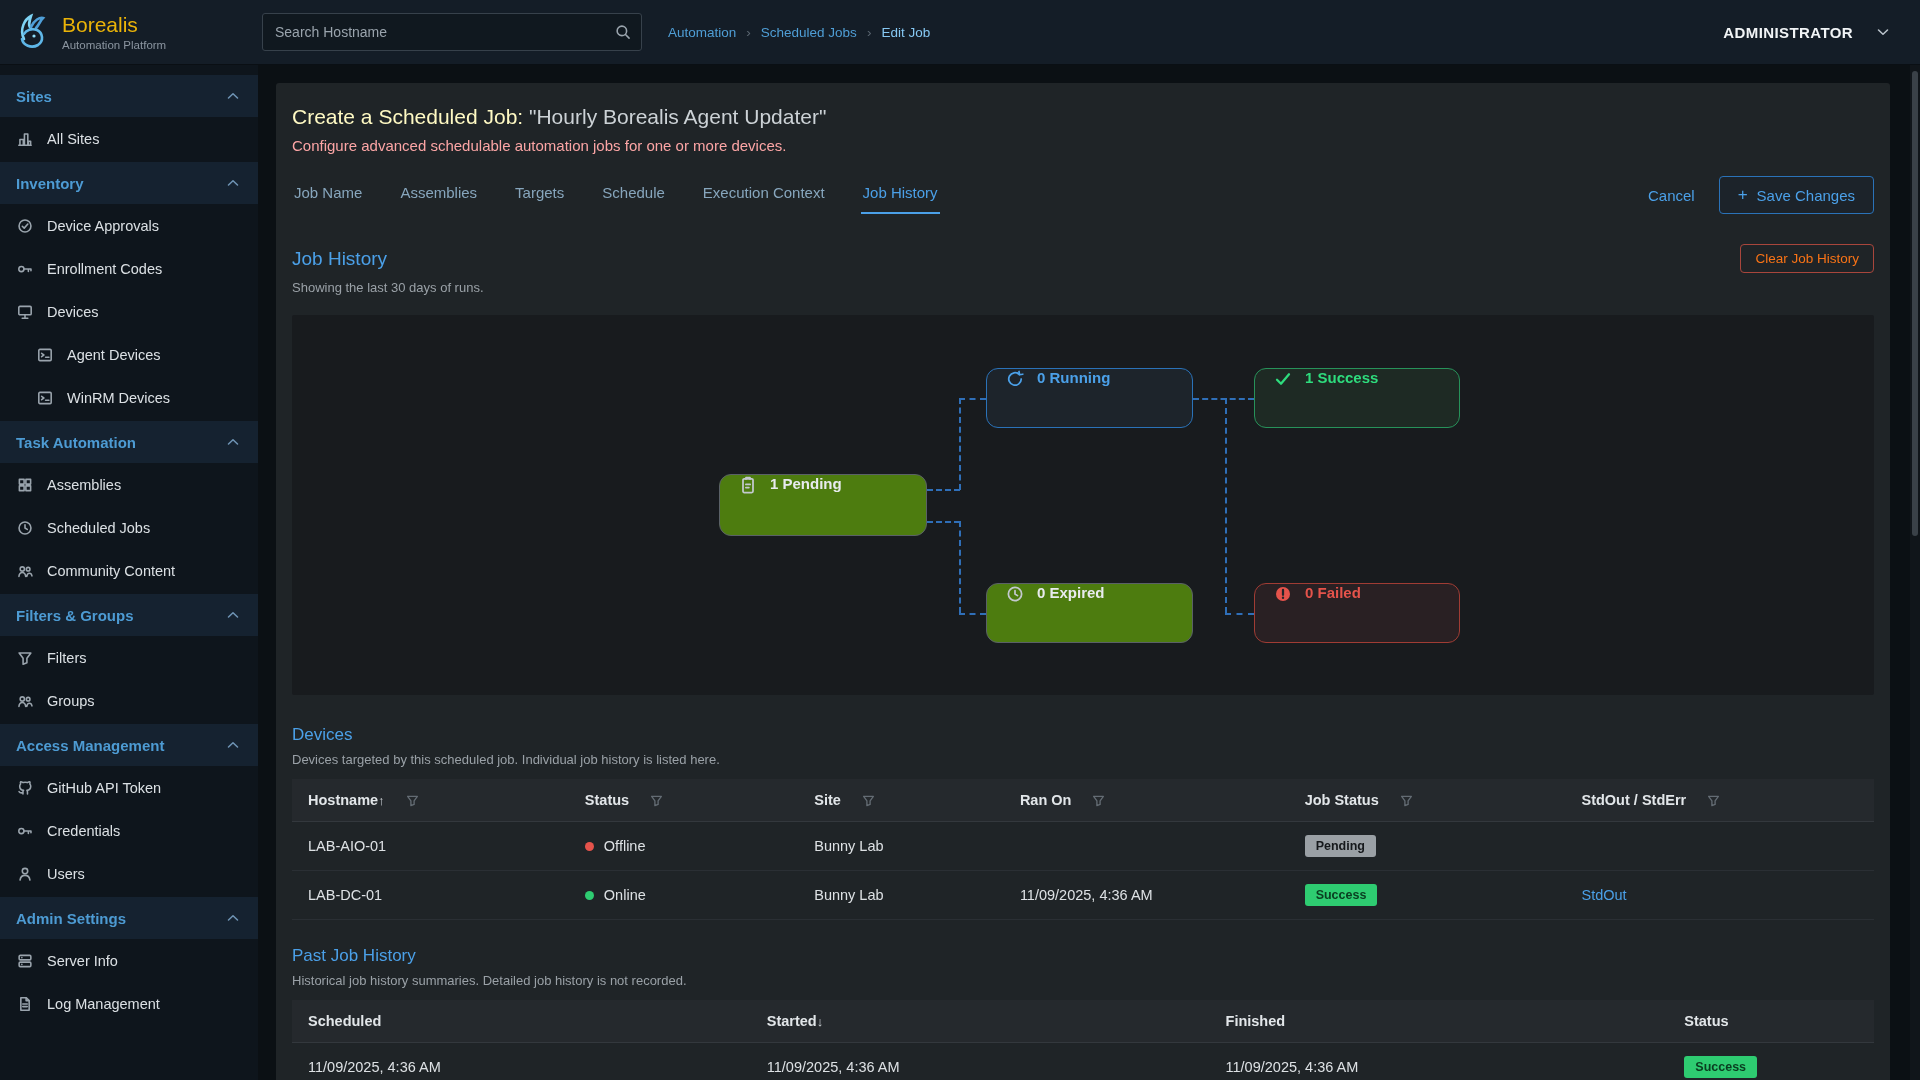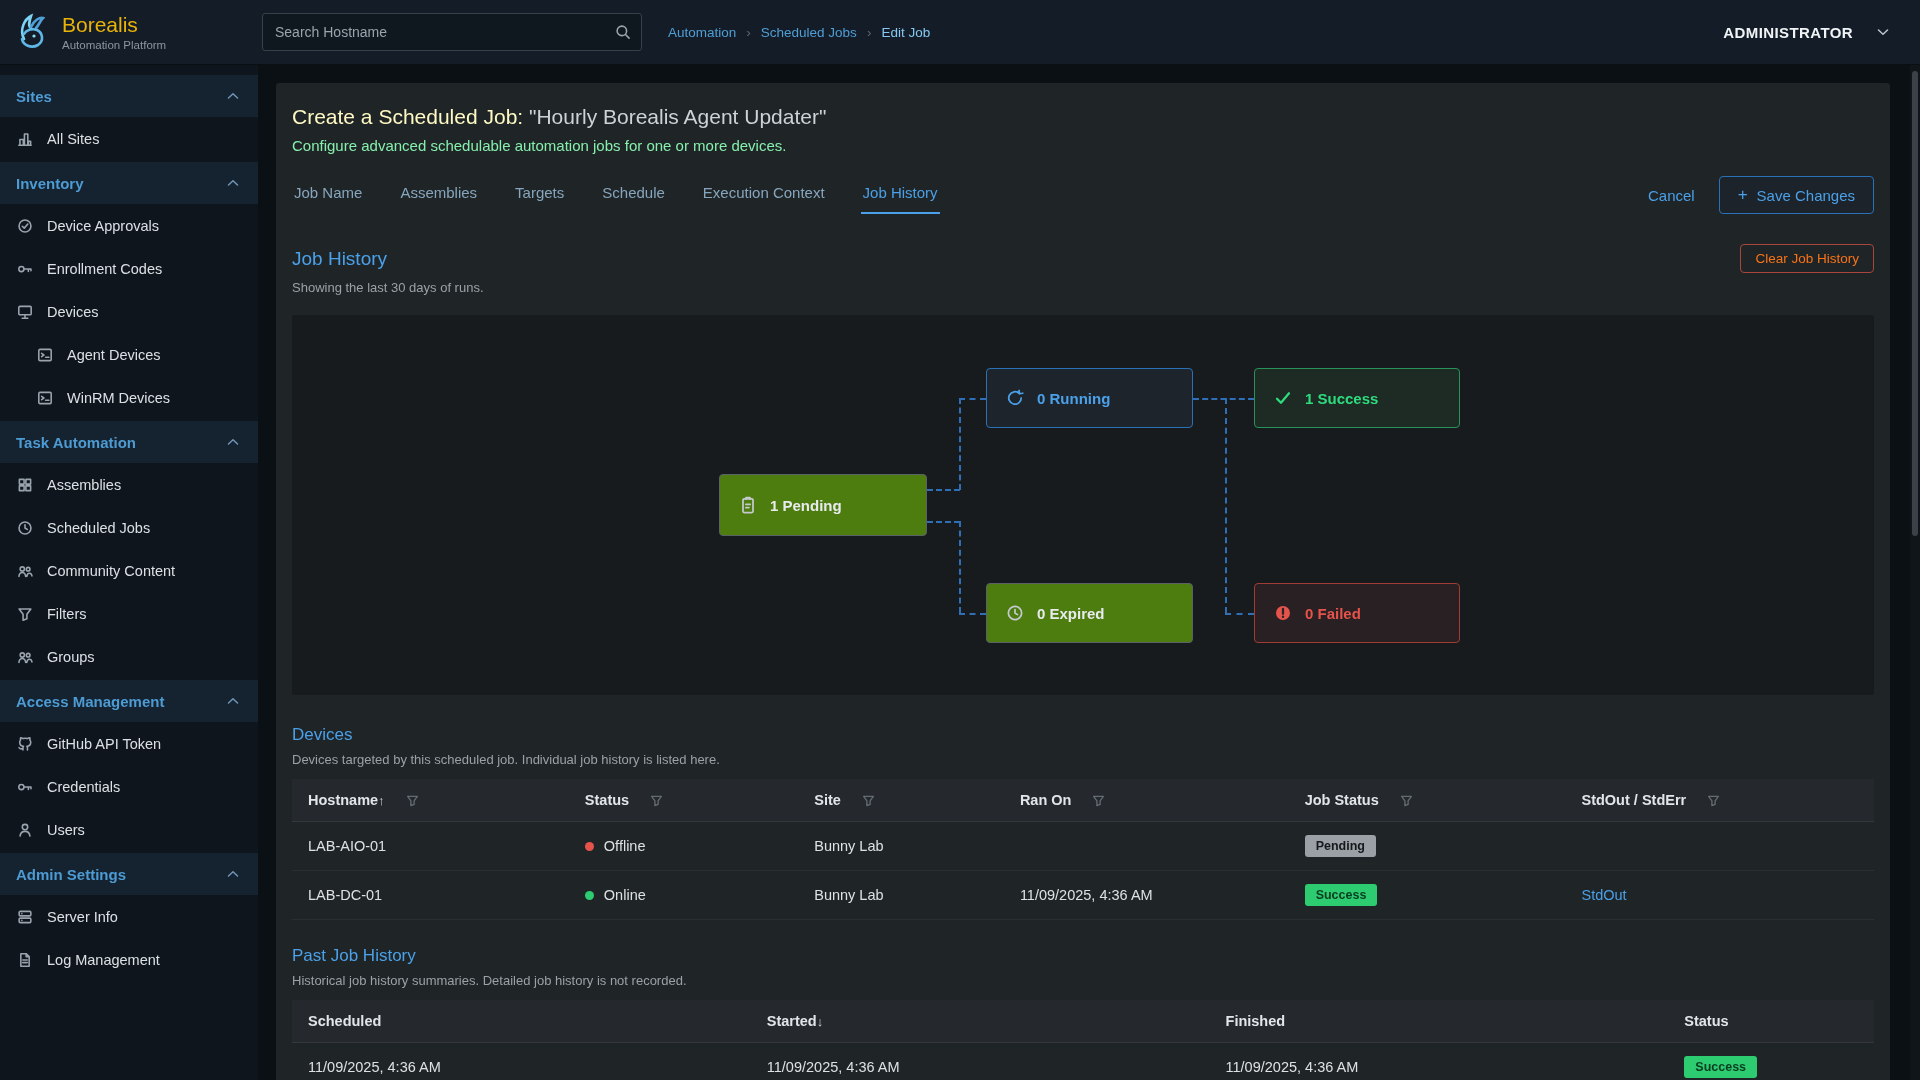--- a/index.html
+++ b/index.html
@@ -45,43 +45,43 @@
   .s-item .ic { color:#9aa4ad; flex-shrink:0; }
   .s-item.ind { padding-left:36px; }
 
   
   .content { flex:1; padding:18px 30px 0 18px; background:#0b1014; overflow:hidden; }
   .card { background:#1f2427; border-radius:3px; padding:22px 16px 60px; min-height:1400px; }
 
   .page-title { font-size:21px; }
   .page-title .t-blue { color:#fef9c3; font-weight:500; }
   .page-title .t-name { color:#ccd2d6; font-weight:400; }
-  .page-sub { color:#86efac; font-size:15px; margin-top:8px; }
+  .page-sub { color:#fca5a5; font-size:15px; margin-top:8px; }
 
   .tabs-row { display:flex; align-items:center; margin-top:22px; }
   .tabs { display:flex; gap:34px; }
   .tab { font-size:15px; color:#87a6bd; padding:8px 2px 11px; cursor:pointer; border-bottom:2px solid transparent; }
   .tab.active { color:#4ba0e8; border-bottom-color:#4ba0e8; }
   .tr-spacer { flex:1; }
   .cancel { color:#4ba0e8; font-size:15px; margin-right:24px; cursor:pointer; }
   .save-btn { display:flex; align-items:center; gap:9px; border:1px solid #2a72b8; color:#4ba0e8;
     background:#1c232a; padding:8px 18px; border-radius:4px; font-size:15px; cursor:pointer; }
   .save-plus { font-size:17px; }
 
   .jh-row { display:flex; align-items:center; margin-top:30px; }
   .h2 { color:#4ba0e8; font-size:19px; font-weight:500; }
   .h3 { color:#4ba0e8; font-size:17px; font-weight:500; }
   .small-sub { color:#9aa1a7; font-size:13px; margin-top:7px; }
   .clear-btn { margin-left:auto; border:1px solid #a8463c; color:#f97316; background:transparent;
     padding:6px 14px; border-radius:4px; font-size:13.5px; cursor:pointer; }
 
   
   .flow { position:relative; height:380px; background:#181b1e; margin-top:20px; border-radius:2px; }
-  .node { position:absolute; display:flex; align-items:center; gap:12px; padding:0 18px;
-    border-radius:4px; font-weight:700; font-size:15px; cursor:pointer; }
+  .node { position:absolute; display:flex; align-items:flex-start; gap:12px; padding:0 18px;
+    border-radius:12px; font-weight:700; font-size:15px; cursor:pointer; }
   .n-pending, .n-expired { background:#4d7c0f; border:1px solid #5a6167; color:#e8ebee; }
   .n-pending .ic, .n-expired .ic { color:#c3c9ce; }
   .n-running { background:#1d242b; border:1px solid #2a72b8; color:#4ba0e8; }
   .n-success { background:#1e2a24; border:1px solid #27925a; color:#2edc7d; }
   .n-failed  { background:#292023; border:1px solid #a03c34; color:#e5534b; }
   .ch { position:absolute; border-top:2px dashed #2f6fb8; }
   .cv { position:absolute; border-left:2px dashed #2f6fb8; }
 
   
   table { width:100%; border-collapse:collapse; table-layout:fixed; margin-top:12px; }
@@ -223,20 +223,26 @@
       </div>
       <div class="s-item">
         <svg class="ic ic16" viewBox="0 0 16 16">
           <circle cx="5.6" cy="6.2" r="1.9"></circle>
             <circle cx="10.8" cy="6.4" r="1.6"></circle>
           <path d="M2.6 12.8c.3-2.2 1.6-3.4 3-3.4s2.7 1.2 3 3.4M9.6 12.8c.2-1.8 1.2-2.8 2.4-2.8 1 0 1.9.8 2.2 2.4"></path>
           </svg>
         <span>Community Content</span>
       </div>
 
+      <div class="sec">
+        <span>Filters &amp; Groups</span>
+        <svg class="ic ic16 chev" viewBox="0 0 16 16">
+            <path d="M4 9.8L8 6l4 3.8"></path>
+          </svg>
+      </div>
       <div class="s-item">
         <svg class="ic ic16" viewBox="0 0 16 16">
           <path d="M2.8 3.5h10.4L9.7 8.3v3.9l-3.4 1.3V8.3z"></path>
           </svg>
         <span>Filters</span>
       </div>
       <div class="s-item">
         <svg class="ic ic16" viewBox="0 0 16 16">
           <circle cx="5.6" cy="6.2" r="1.9"></circle>
             <circle cx="10.8" cy="6.4" r="1.6"></circle>

